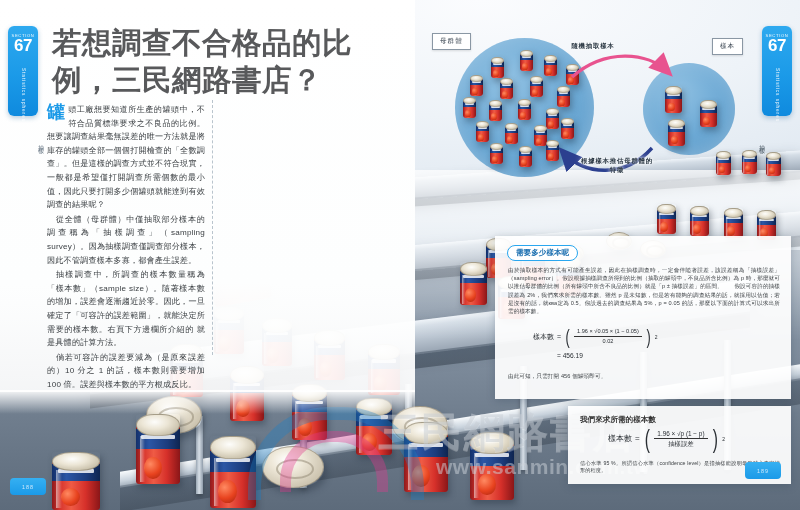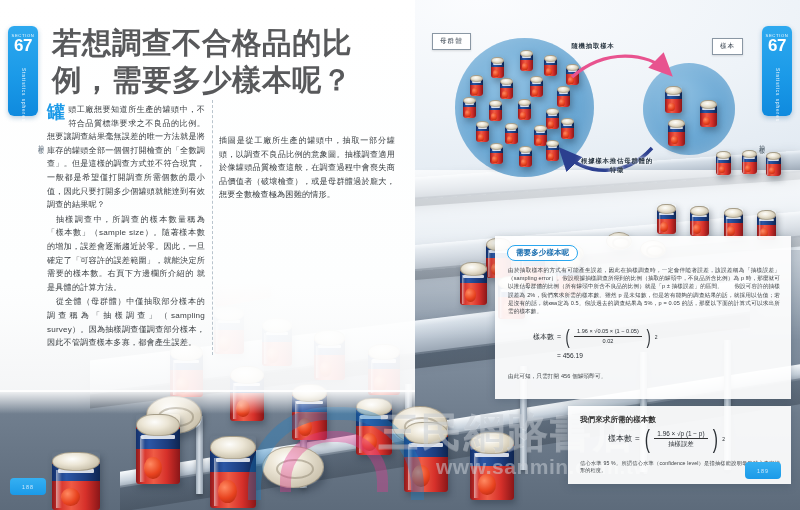--- a/index.html
+++ b/index.html
@@ -627,33 +627,33 @@
   </svg>
 
   <div class="dlabel" id="label-pop">母群體</div>
   <div class="dlabel" id="label-sample-right">樣本</div>
   <div class="dlabel" id="label-sample-mid">樣本</div>
   <div class="arrowtext" id="arrowtext-a">隨機抽取樣本</div>
   <div class="arrowtext" id="arrowtext-b">根據樣本推估母群體的特徵</div>
 
   <div class="leftpanel"></div>
 
-  <h1 class="title">若想調查不合格品的比例，需要多少樣本呢？</h1>
+  <h1 class="title">若想調查不合格品的比例，三民網路書店？</h1>
 
   <div class="col" id="col-main">
     <p class="para first">
       <span class="dropcap">罐</span><span>頭工廠想要知道所生產的罐頭中，不符合品質標準要求之不良品的比例。想要讓調查結果毫無誤差的唯一方法就是將庫存的罐頭全部一個個打開檢查的「全數調查」。但是這樣的調查方式並不符合現實，一般都是希望僅打開調查所需個數的最小值，因此只要打開多少個罐頭就能達到有效調查的結果呢？</span>
     </p>
+    <p class="para"><span>從全體（母群體）中僅抽取部分樣本的調查稱為「抽樣調查」（sampling survey）。因為抽樣調查僅調查部分樣本，因此不管調查樣本多寡，都會產生誤差。</span></p>
     <p class="para"><span>抽樣調查中，所調查的樣本數量稱為「樣本數」（sample size）。隨著樣本數的增加，誤差會逐漸趨近於零。因此，一旦確定了「可容許的誤差範圍」，就能決定所需要的樣本數。右頁下方邊欄所介紹的 就是具體的計算方法。</span></p>
-    <p class="para"><span>從全體（母群體）中僅抽取部分樣本的調查稱為「抽樣調查」（sampling survey）。因為抽樣調查僅調查部分樣本，因此不管調查樣本多寡，都會產生誤差。</span></p>
+    <p class="para"><span>倘若可容許的誤差要減為（是原來誤差的）10 分之 1 的話，樣本數則需要增加 100 倍。誤差與樣本數的平方根成反比。</span></p>
   </div>
 
   <div class="divider"></div>
 
-  <div class="col" id="col-q">插圖是從工廠所生產的罐頭中，抽取一部分罐頭，以調查不良品比例的意象圖。抽樣調查適用於像罐頭品質檢查這般，在調查過程中會喪失商品價值者（破壞檢查），或是母群體過於龐大，想要全數檢查極為困難的情形。</div>
 
   <div class="card" id="card-method">
     <div class="card-title">需要多少樣本呢</div>
     <div class="card-body" id="method-body">由於抽取樣本的方式有可能產生誤差，因此在抽樣調查時，一定會伴隨著誤差，該誤差稱為「抽樣誤差」（sampling error）。假設根據抽樣調查所得到的比例（抽取的罐頭中，不良品所含比例）為 p 時，那麼就可以推估母群體的比例（所有罐頭中所含不良品的比例）就是「p ± 抽樣誤差」的區間。　　假設可容許的抽樣誤差為 2%，我們來求所需的樣本數。雖然 p 是未知數，但是若有能夠的調查結果的話，就採用以估值；若是沒有的話，就ква定為 0.5。假設過去的調查結果為 5%，p = 0.05 的話，那麼以下面的計算式可以求出所需的樣本數。</div>
 
     <div class="math" id="math-1">
       <span>樣本數</span>
       <span>=</span>
       <span class="paren">(</span>
       <span class="frac">

